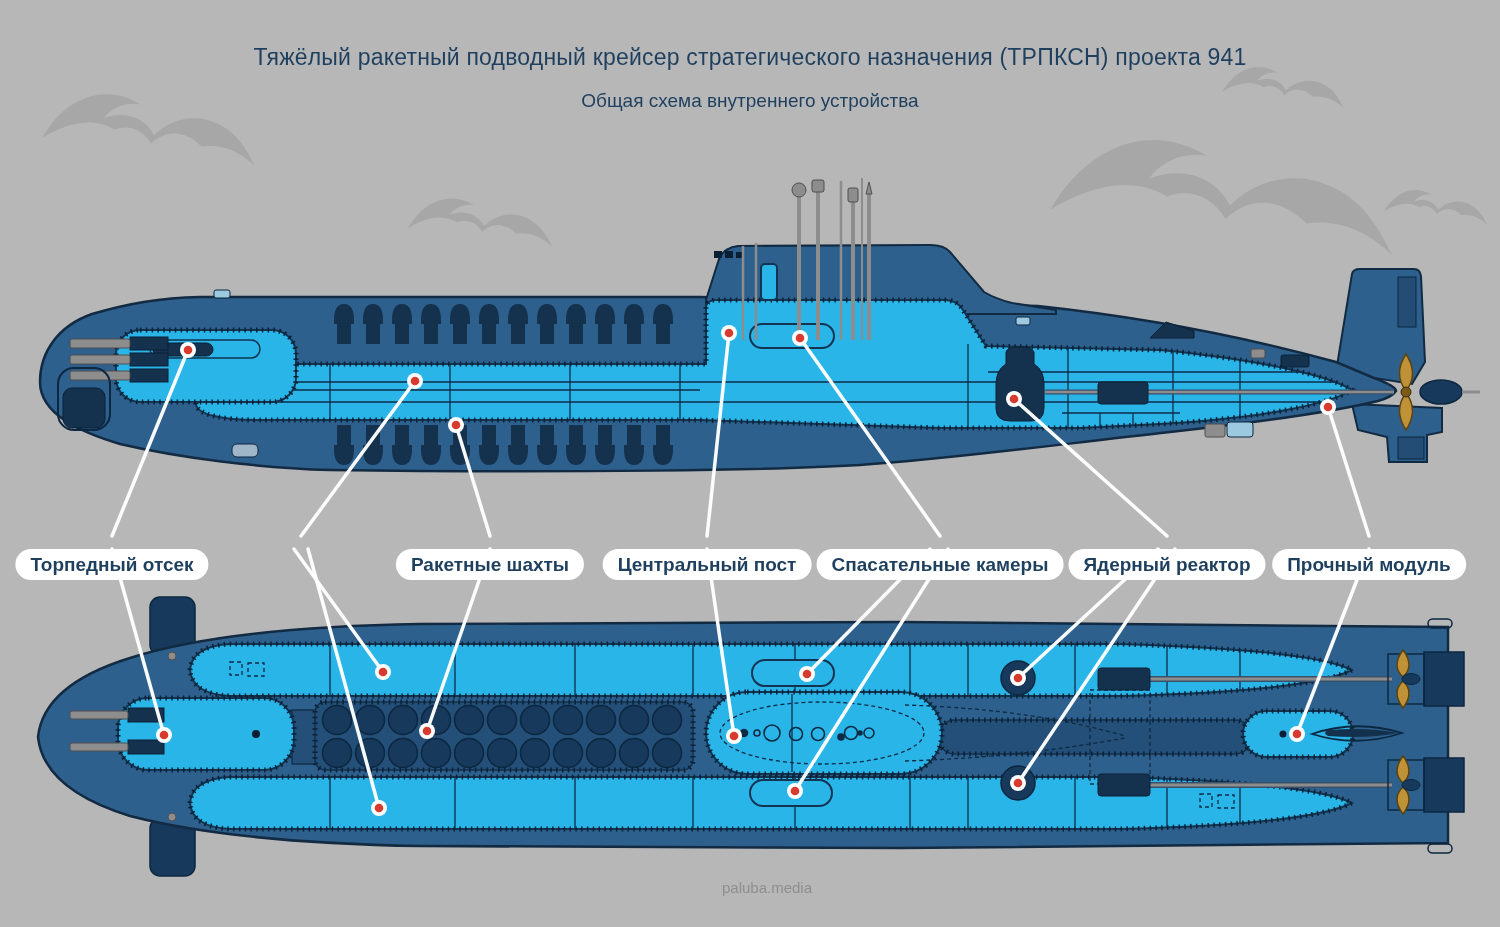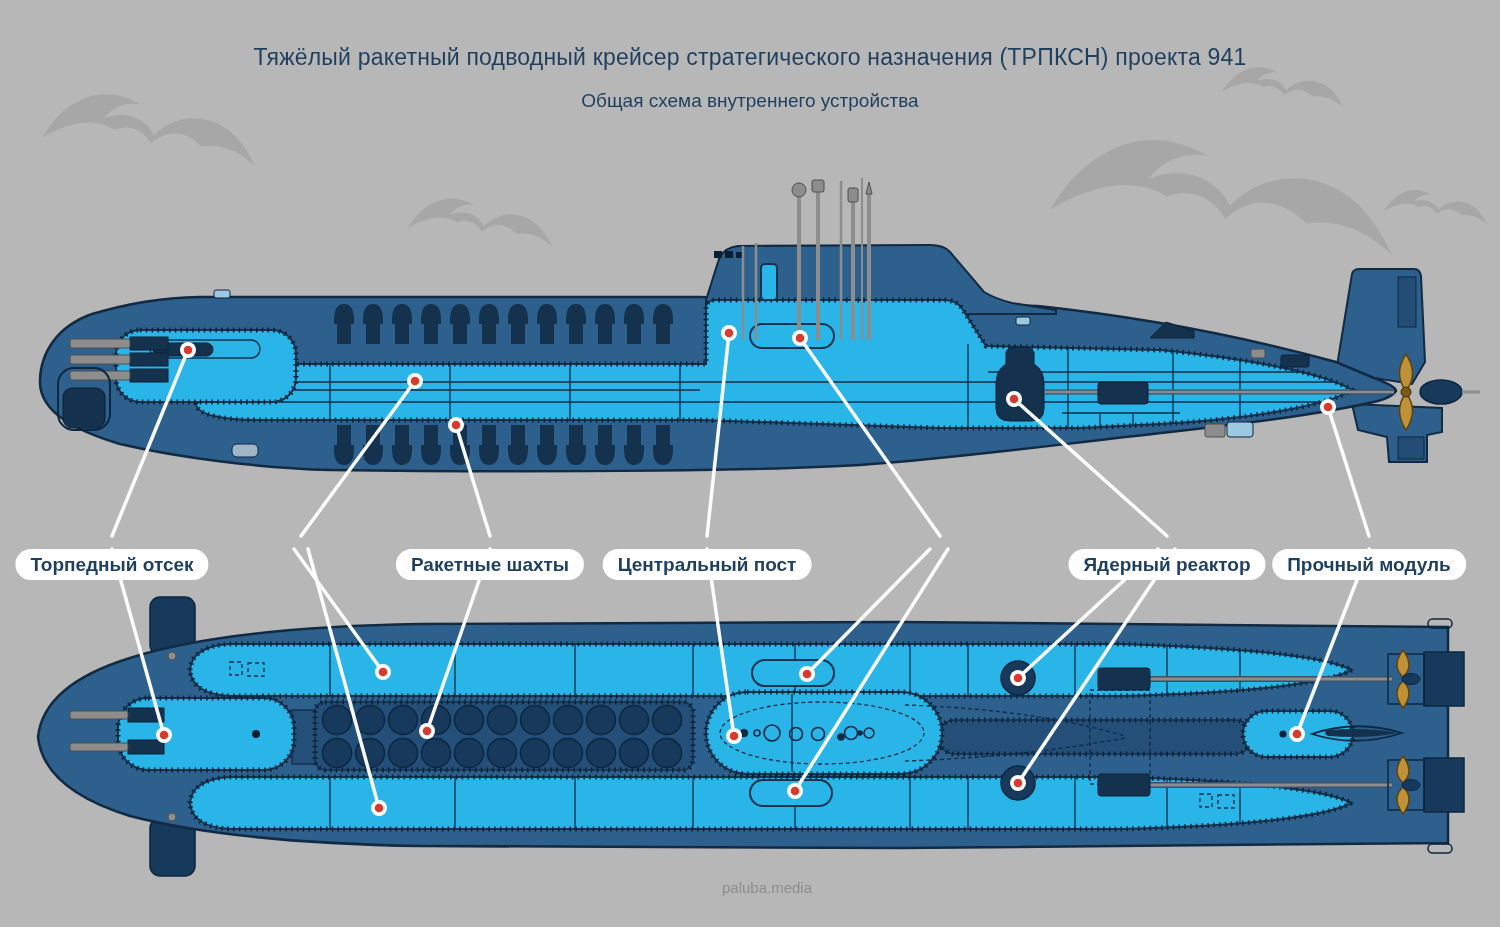--- a/index.html
+++ b/index.html
@@ -374,17 +374,18 @@
     <use href="#marker" transform="translate(1297,734)"></use>
   </g>
 </svg>
 
   <div class="title">Тяжёлый ракетный подводный крейсер стратегического назначения (ТРПКСН) проекта 941</div>
   <div class="subtitle">Общая схема внутреннего устройства</div>
 
   <div class="pill" style="left:112px">Торпедный отсек</div>
   <div class="pill" style="left:707px">Центральный пост</div>
   <div class="pill" style="left:490px">Ракетные шахты</div>
+  <div class="pill" style="left:940px">Спасательные камеры</div>
   <div class="pill" style="left:1167px">Ядерный реактор</div>
   <div class="pill" style="left:1369px">Прочный модуль</div>
 
   <div class="watermark">paluba.media</div>
 </div>
 
 </body></html>

